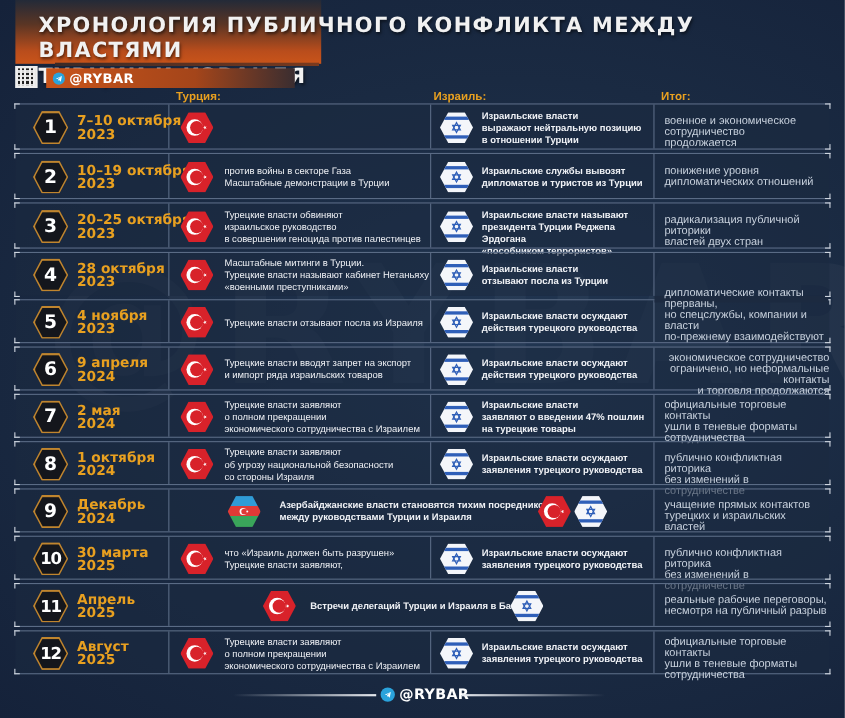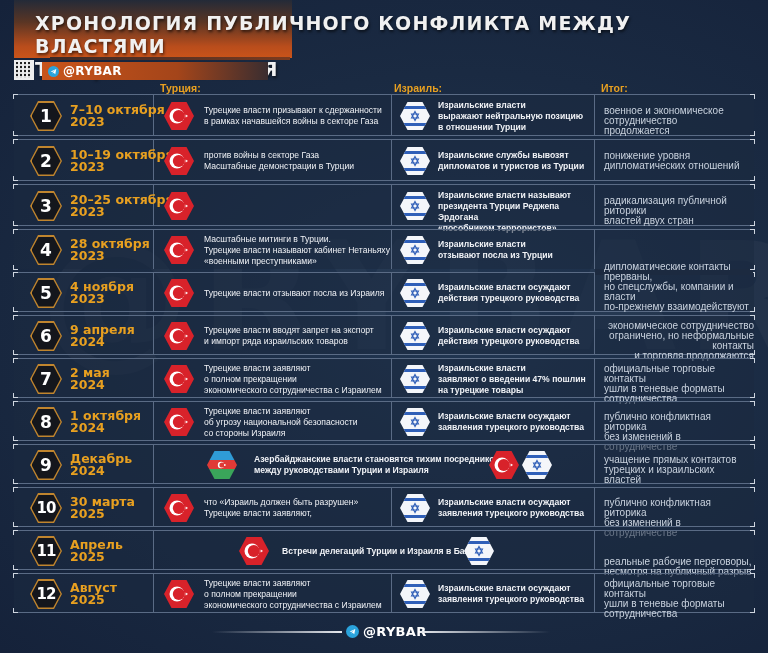--- a/index.html
+++ b/index.html
@@ -160,24 +160,20 @@
         <div>7–10 октября</div>
         <div>2023</div>
       </div>
       <div class="flag tr" style="left:150px;top:7px">
         <svg viewBox="0 0 30 28">
           <circle cx="13" cy="14" r="7.5" fill="#fff"></circle>
           <circle cx="14.8" cy="14" r="6" fill="#d8222a"></circle>
           <polygon points="20.5,14 23.8,12.9 21.8,15.8 21.8,12.2 23.8,15.1" fill="#fff"></polygon>
         </svg>
       </div>
-      <div class="txt n" style="left:190px;top:10px;width:190px;font-weight:normal">
-        <div>Турецкие власти призывают к сдержанности</div>
-        <div>в рамках начавшейся войны в секторе Газа</div>
-      </div>
       <div class="flag il" style="left:386px;top:7px">
         <svg viewBox="0 0 30 28">
           <rect x="0" y="4" width="30" height="3" fill="#2f5fb8"></rect>
           <rect x="0" y="21" width="30" height="3" fill="#2f5fb8"></rect>
           <polygon points="15,9.5 18.5,16 11.5,16" fill="none" stroke="#2f5fb8" stroke-width="1.1"></polygon>
           <polygon points="15,18.5 11.5,12 18.5,12" fill="none" stroke="#2f5fb8" stroke-width="1.1"></polygon>
         </svg>
       </div>
       <div class="txt" style="left:424px;top:4.5px;width:160px">
         <div>Израильские власти</div>
@@ -247,20 +243,25 @@
         <div>20–25 октября</div>
         <div>2023</div>
       </div>
       <div class="flag tr" style="left:150px;top:7px">
         <svg viewBox="0 0 30 28">
           <circle cx="13" cy="14" r="7.5" fill="#fff"></circle>
           <circle cx="14.8" cy="14" r="6" fill="#d8222a"></circle>
           <polygon points="20.5,14 23.8,12.9 21.8,15.8 21.8,12.2 23.8,15.1" fill="#fff"></polygon>
         </svg>
       </div>
+      <div class="txt n" style="left:190px;top:4.5px;width:190px;font-weight:normal">
+        <div>Турецкие власти обвиняют</div>
+        <div>израильское руководство</div>
+        <div>в совершении геноцида против палестинцев</div>
+      </div>
       <div class="flag il" style="left:386px;top:7px">
         <svg viewBox="0 0 30 28">
           <rect x="0" y="4" width="30" height="3" fill="#2f5fb8"></rect>
           <rect x="0" y="21" width="30" height="3" fill="#2f5fb8"></rect>
           <polygon points="15,9.5 18.5,16 11.5,16" fill="none" stroke="#2f5fb8" stroke-width="1.1"></polygon>
           <polygon points="15,18.5 11.5,12 18.5,12" fill="none" stroke="#2f5fb8" stroke-width="1.1"></polygon>
         </svg>
       </div>
       <div class="txt" style="left:424px;top:4.5px;width:160px">
         <div>Израильские власти называют</div>
@@ -602,21 +603,21 @@
         <div>Встречи делегаций Турции и Израиля в Баку</div>
       </div>
       <div class="flag il" style="left:450px;top:6px">
         <svg viewBox="0 0 30 28">
           <rect x="0" y="4" width="30" height="3" fill="#2f5fb8"></rect>
           <rect x="0" y="21" width="30" height="3" fill="#2f5fb8"></rect>
           <polygon points="15,9.5 18.5,16 11.5,16" fill="none" stroke="#2f5fb8" stroke-width="1.1"></polygon>
           <polygon points="15,18.5 11.5,12 18.5,12" fill="none" stroke="#2f5fb8" stroke-width="1.1"></polygon>
         </svg>
       </div>
-      <div class="out" style="left:590px;top:10px;width:150px;margin-top:16px;">
+      <div class="out" style="left:590px;top:10px;width:150px;">
         <div>реальные рабочие переговоры,</div>
         <div>несмотря на публичный разрыв</div>
       </div>
     </div>
     <div class="row" style="top: 479px; height: 40px;">
       <span class="corner tl"></span>
       <span class="corner bl"></span>
       <span class="corner tr"></span>
       <span class="corner br"></span>
       <span class="vline" style="left:139px"></span>

